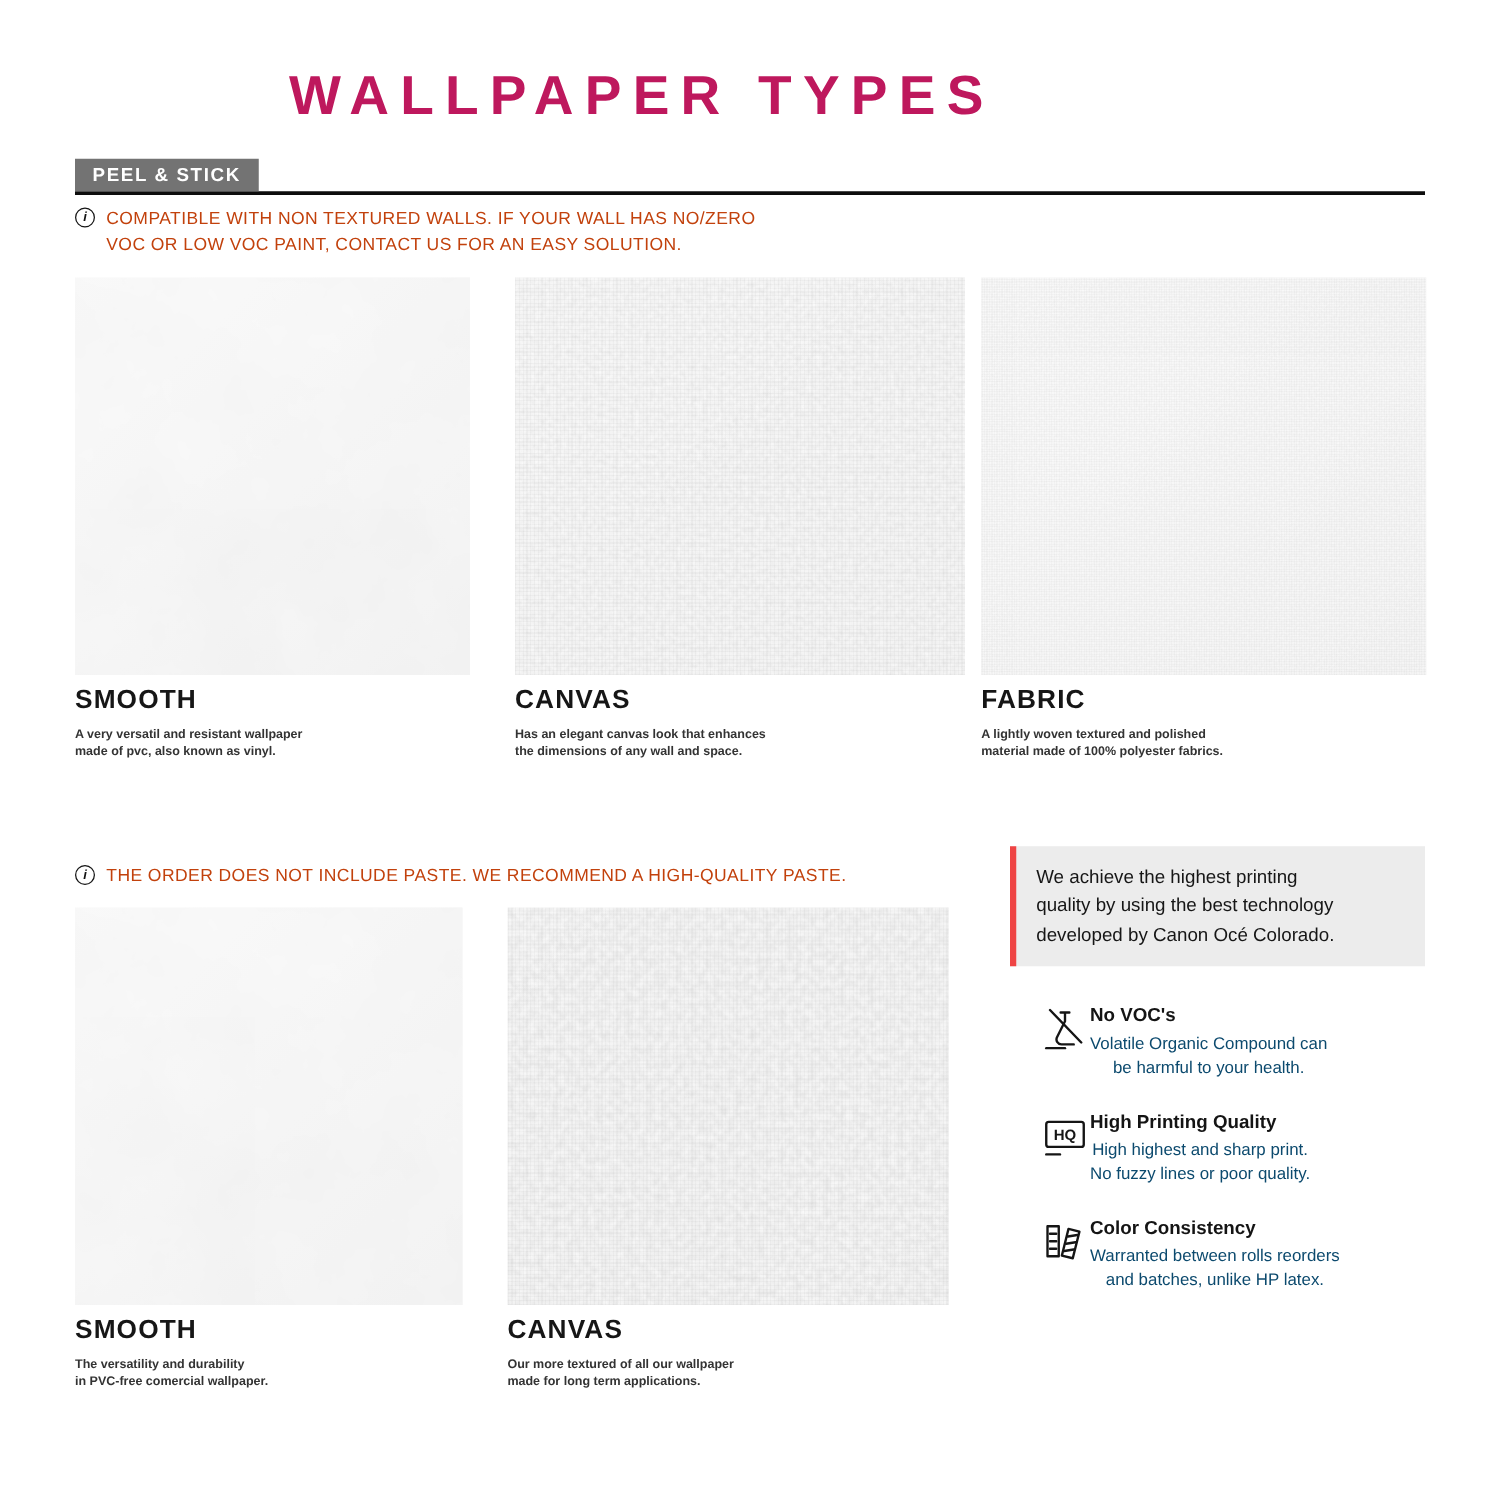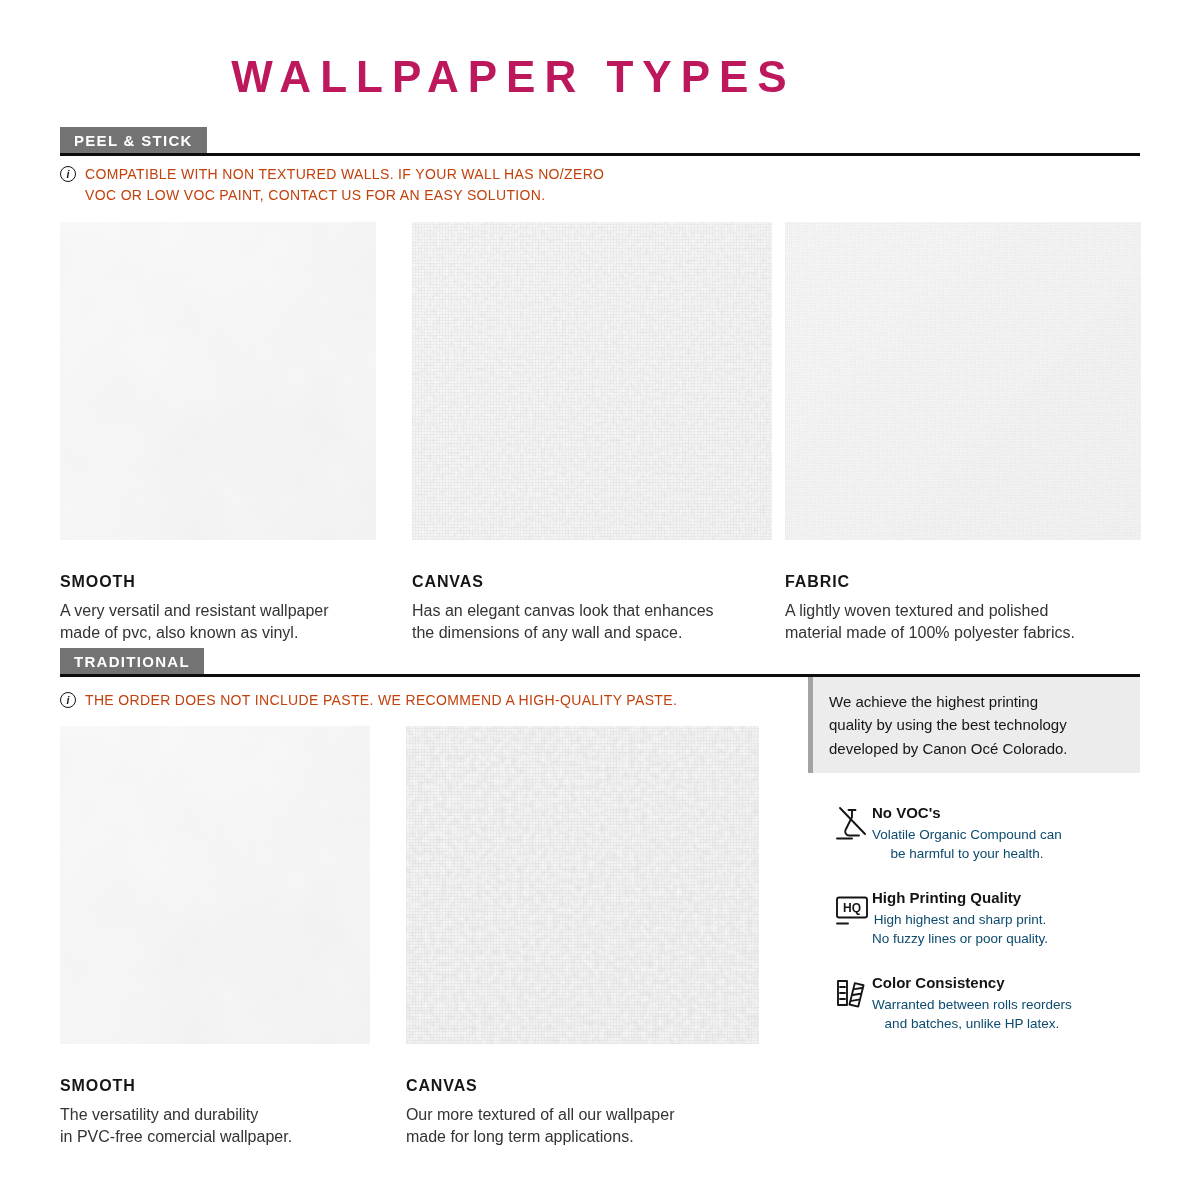--- a/index.html
+++ b/index.html
@@ -67,36 +67,36 @@
       repeating-linear-gradient(0deg, rgba(0,0,0,0.028) 0 1px, rgba(255,255,255,0) 1px 3px),
       repeating-linear-gradient(90deg, rgba(0,0,0,0.028) 0 1px, rgba(255,255,255,0) 1px 3px);
   }
   .weave-fine::after {
     content:""; position:absolute; inset:0;
     background:
       repeating-linear-gradient(0deg, rgba(0,0,0,0.02) 0 1px, rgba(255,255,255,0) 1px 2px),
       repeating-linear-gradient(90deg, rgba(0,0,0,0.02) 0 1px, rgba(255,255,255,0) 1px 2px);
   }
   .swatch-name {
-    margin-top:33px;
-    font-size:16px; font-weight:600; letter-spacing:.9px; color:#161616;
+    margin-top:8px;
+    font-size:21px; font-weight:600; letter-spacing:.9px; color:#161616;
   }
   .swatch-desc {
     margin-top:9px;
-    font-size:16px; line-height:1.38; color:#333333; white-space:pre-line;
+    font-size:10px; line-height:1.38; color:#333333; white-space:pre-line;font-weight:bold;
   }
 
   
   .trad-left { position:absolute; top:690px; left:60px; width:712px; }
   .row-trad { display:flex; margin-top:15px; }
 
   
   .right-panel { position:absolute; top:677px; left:808px; width:332px; }
   .callout {
-    background:#ececec; border-left:5px solid #a3a3a3;
+    background:#ececec; border-left:5px solid #ef4444;
     padding:13px 16px;
     font-size:15px; line-height:1.55; color:#161616; white-space:pre-line;
   }
   .features { margin-top:30px; margin-left:24px; }
   .feature { display:flex; gap:0; margin-bottom:23px; min-height:62px; }
   .feature-icon { flex:0 0 40px; width:40px; height:40px; }
   .feature-icon svg { width:40px; height:40px; display:block; }
   .feature-title { font-size:15px; font-weight:700; color:#141414; margin-top:1px; }
   .feature-desc {
     margin-top:4px; font-size:13.5px; line-height:1.45;
@@ -198,23 +198,20 @@
             <rect width="100%" height="100%" filter="url(#texFabric)" opacity="0.7"></rect>
           </svg>
       </div>
       <div class="swatch-name">FABRIC</div>
       <div class="swatch-desc">A lightly woven textured and polished
 material made of 100% polyester fabrics.</div>
     </div>
 
   </div>
 
-  <div class="section-header hdr-trad">
-    <span class="badge">TRADITIONAL</span>
-  </div>
 
   <div class="trad-left">
     <div class="note">
       <span class="info-icon">i</span>
       <span class="note-text">THE ORDER DOES NOT INCLUDE PASTE. WE RECOMMEND A HIGH-QUALITY PASTE.</span>
     </div>
 
     <div class="row-trad">
 
       <div class="card-1">

